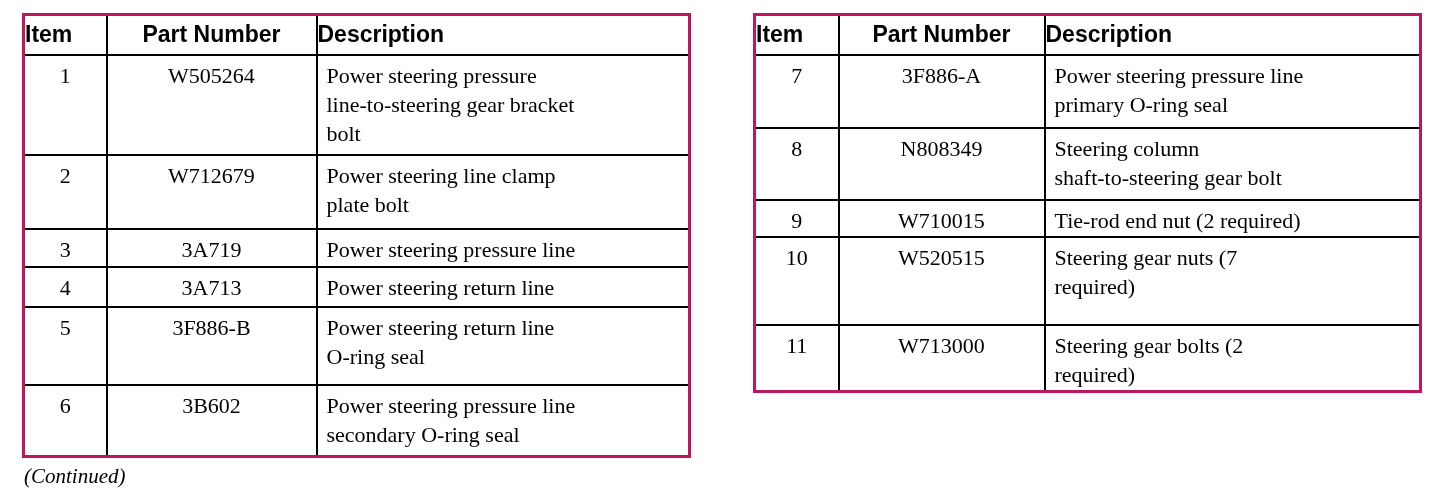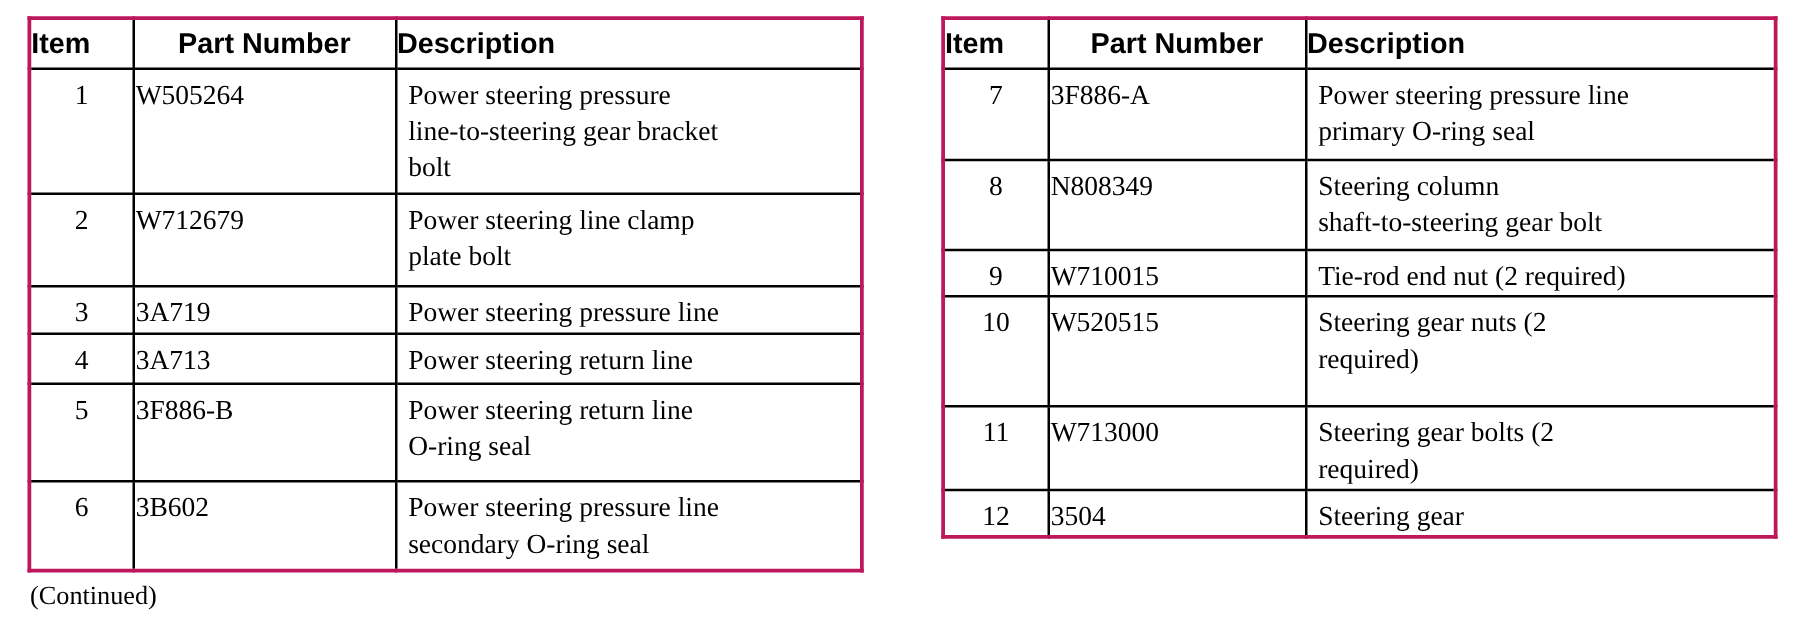--- a/index.html
+++ b/index.html
@@ -44,37 +44,38 @@
   th.col-part { text-align: center; }
   th.col-desc { text-align: left; padding-left: 9px; margin-top: 48px; }
 
   table.parts td {
     font-size: 22px;
     line-height: 29px;
     vertical-align: top;
     padding-top: 5px;
   }
   td.col-item { text-align: center; }
-  td.col-part { text-align: left; }
+  td.col-part { text-align: center; }
   td.col-desc { text-align: left; padding-left: 9px; padding-right: 4px; white-space: pre-line; }
 
   
   .tleft  col.c-item { width: 83px; }
   .tleft  col.c-part { width: 210px; }
   .tleft  col.c-desc { width: 373px; }
   .tright col.c-item { width: 84px; }
   .tright col.c-part { width: 206px; }
   .tright col.c-desc { width: 376px; }
 
   .continued-note {
     position: absolute;
     left: 24px;
     top: 464px;
     font-family: "Liberation Serif", serif;
     font-size: 21px;
+    font-style: italic;
   }
 </style>
 </head>
 <body>
 
 <div class="table-wrap left">
   <table class="parts tleft">
     <colgroup>
       <col class="c-item">
         <col class="c-part">
@@ -155,31 +156,26 @@
 shaft-to-steering gear bolt</td>
         </tr>
         <tr style="height: 37px;">
           <td class="col-item">9</td>
           <td class="col-part">W710015</td>
           <td class="col-desc">Tie-rod end nut (2 required)</td>
         </tr>
         <tr style="height: 88px;">
           <td class="col-item">10</td>
           <td class="col-part">W520515</td>
-          <td class="col-desc">Steering gear nuts (2
+          <td class="col-desc">Steering gear nuts (7
 required)</td>
         </tr>
         <tr style="height: 67px;">
           <td class="col-item">11</td>
           <td class="col-part">W713000</td>
           <td class="col-desc">Steering gear bolts (2
 required)</td>
         </tr>
-        <tr style="height: 37px;">
-          <td class="col-item">12</td>
-          <td class="col-part">3504</td>
-          <td class="col-desc">Steering gear</td>
-        </tr>
       </tbody>
   </table>
 </div>
 
 <div class="continued-note">(Continued)</div>
 
 </body></html>

